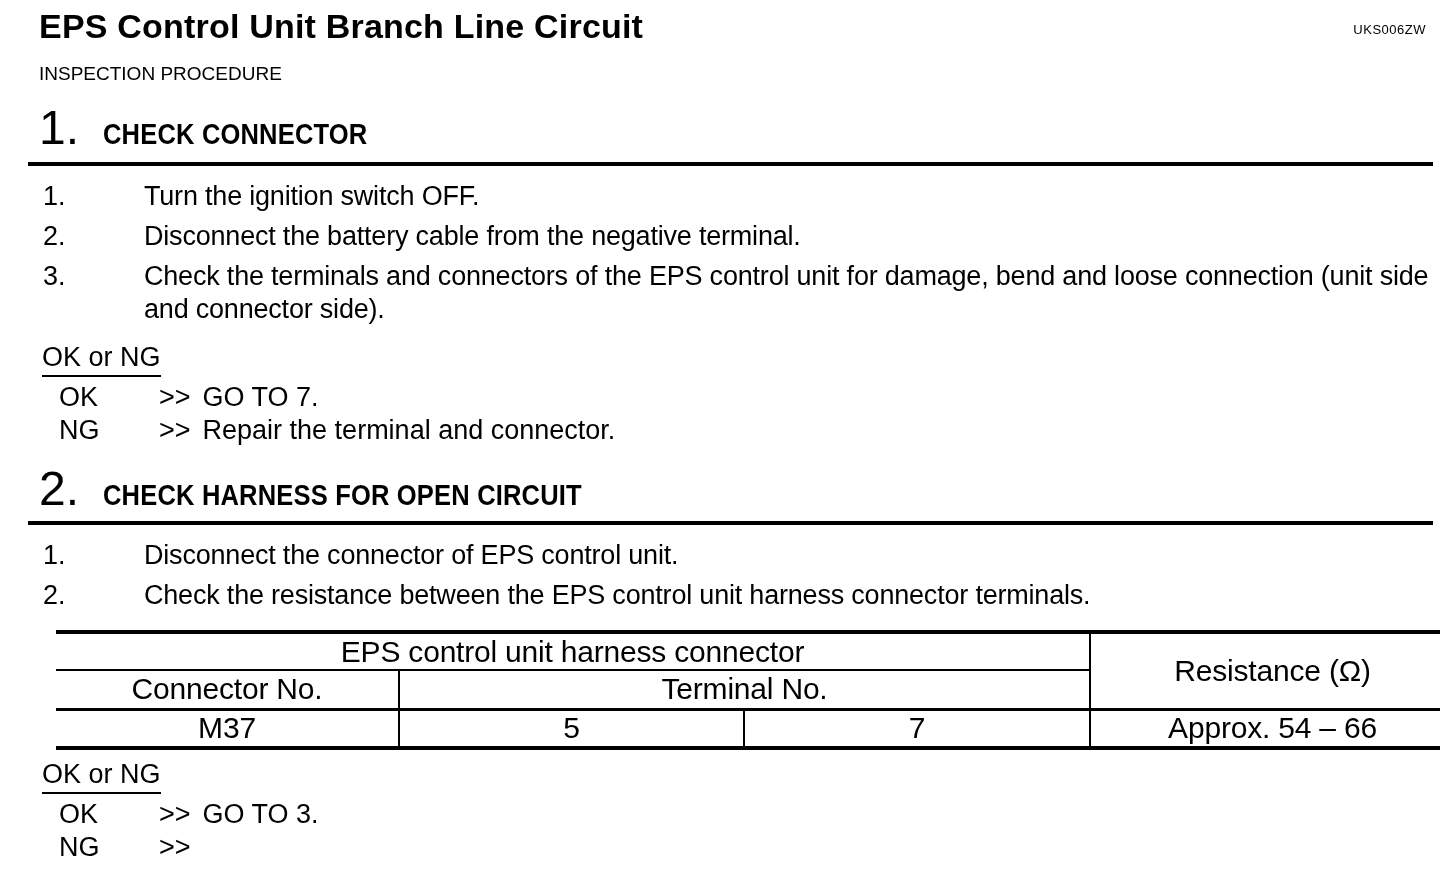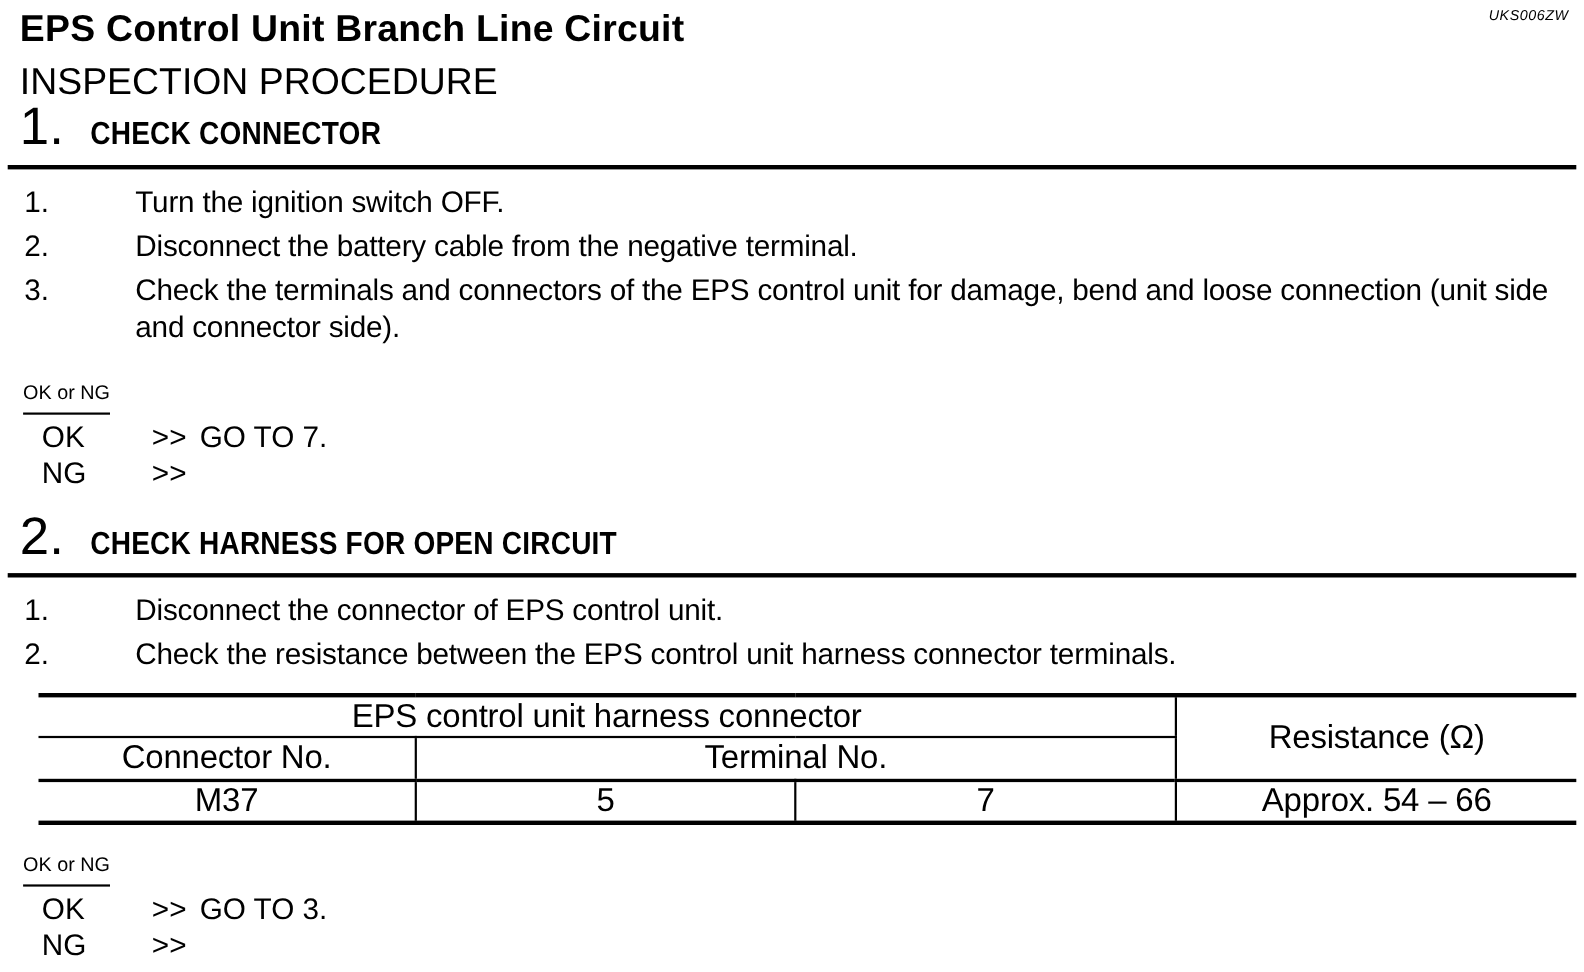--- a/index.html
+++ b/index.html
@@ -3,30 +3,30 @@
 <meta charset="utf-8">
 <style>
   * { box-sizing: border-box; }
   html, body { margin: 0; padding: 0; }
   body {
     width: 1440px; height: 884px;
     background: #ffffff; color: #000000;
     font-family: "Liberation Sans", sans-serif;
     overflow: hidden;
   }
-  .page { position: relative; width: 1440px; height: 884px; padding-top: 6px; }
+  .page { position: relative; width: 1440px; height: 884px; padding-top: 6px; padding-left: 21px; }
 
   
   .header { position: relative; padding: 0 18px; }
   .doc-title { font-size: 34px; font-weight: bold; line-height: 40px; letter-spacing: 0.2px; }
   .doc-code {
-    position: absolute; right: 14px; top: 0;
-    font-style: italic; font-size: 13px; letter-spacing: 0.5px;
+    position: absolute; right: 14px; top: 16px;
+    font-size: 13px; letter-spacing: 0.5px;
   }
-  .subtitle { font-size: 34px; line-height: 28px; margin: 14px 0 4px 18px; }
+  .subtitle { font-size: 19px; line-height: 28px; margin: 14px 0 16px 18px; }
 
   
   .sec-heading { display: flex; align-items: baseline; margin: 4px 0 0 18px; }
   .sec-heading.second { margin-top: 18px; }
   .sec-num { font-size: 48px; line-height: 48px; font-weight: normal; }
   .sec-title {
     font-size: 29px; font-weight: bold; margin-left: 24px;
     display: inline-block; transform: scaleX(0.88); transform-origin: left bottom;
     white-space: nowrap; letter-spacing: 0.2px;
   }
@@ -34,22 +34,22 @@
   .rule.second { margin-top: 8px; }
 
   
   .steps { margin-top: 14px; }
   .step { display: flex; padding-left: 22px; font-size: 27px; line-height: 33px; margin-bottom: 7px; }
   .step-num { width: 53px; flex: none; }
   .step-text { flex: 1; padding-right: 10px; letter-spacing: -0.2px; margin-left: 48px; }
 
   
   .okng-label {
-    display: inline-block; margin: 20px 0 0 21px;
-    font-size: 18px; line-height: 33px;
+    display: inline-block; margin: 8px 0 0 21px;
+    font-size: 27px; line-height: 33px;
     border-bottom: 2px solid #000; padding-bottom: 1px;
   }
   .results { margin-top: 4px; }
   .result { display: flex; padding-left: 38px; font-size: 27px; line-height: 33px; }
   .result-label { width: 100px; flex: none; }
   .result-arrow { margin-right: 12px; }
 
   
   .spec-table {
     border-collapse: collapse; table-layout: fixed;
@@ -107,20 +107,21 @@
   </div>
   <div class="results">
     <div class="result">
       <span class="result-label">OK</span>
       <span class="result-arrow">&gt;&gt;</span>
       <span class="result-text">GO TO 7.</span>
     </div>
     <div class="result">
       <span class="result-label">NG</span>
       <span class="result-arrow">&gt;&gt;</span>
+      <span class="result-text">Repair the terminal and connector.</span>
     </div>
   </div>
 
   <div class="sec-heading second">
     <span class="sec-num">2.</span>
     <span class="sec-title">CHECK HARNESS FOR OPEN CIRCUIT</span>
   </div>
   <hr class="rule second">
 
   <div class="steps">

